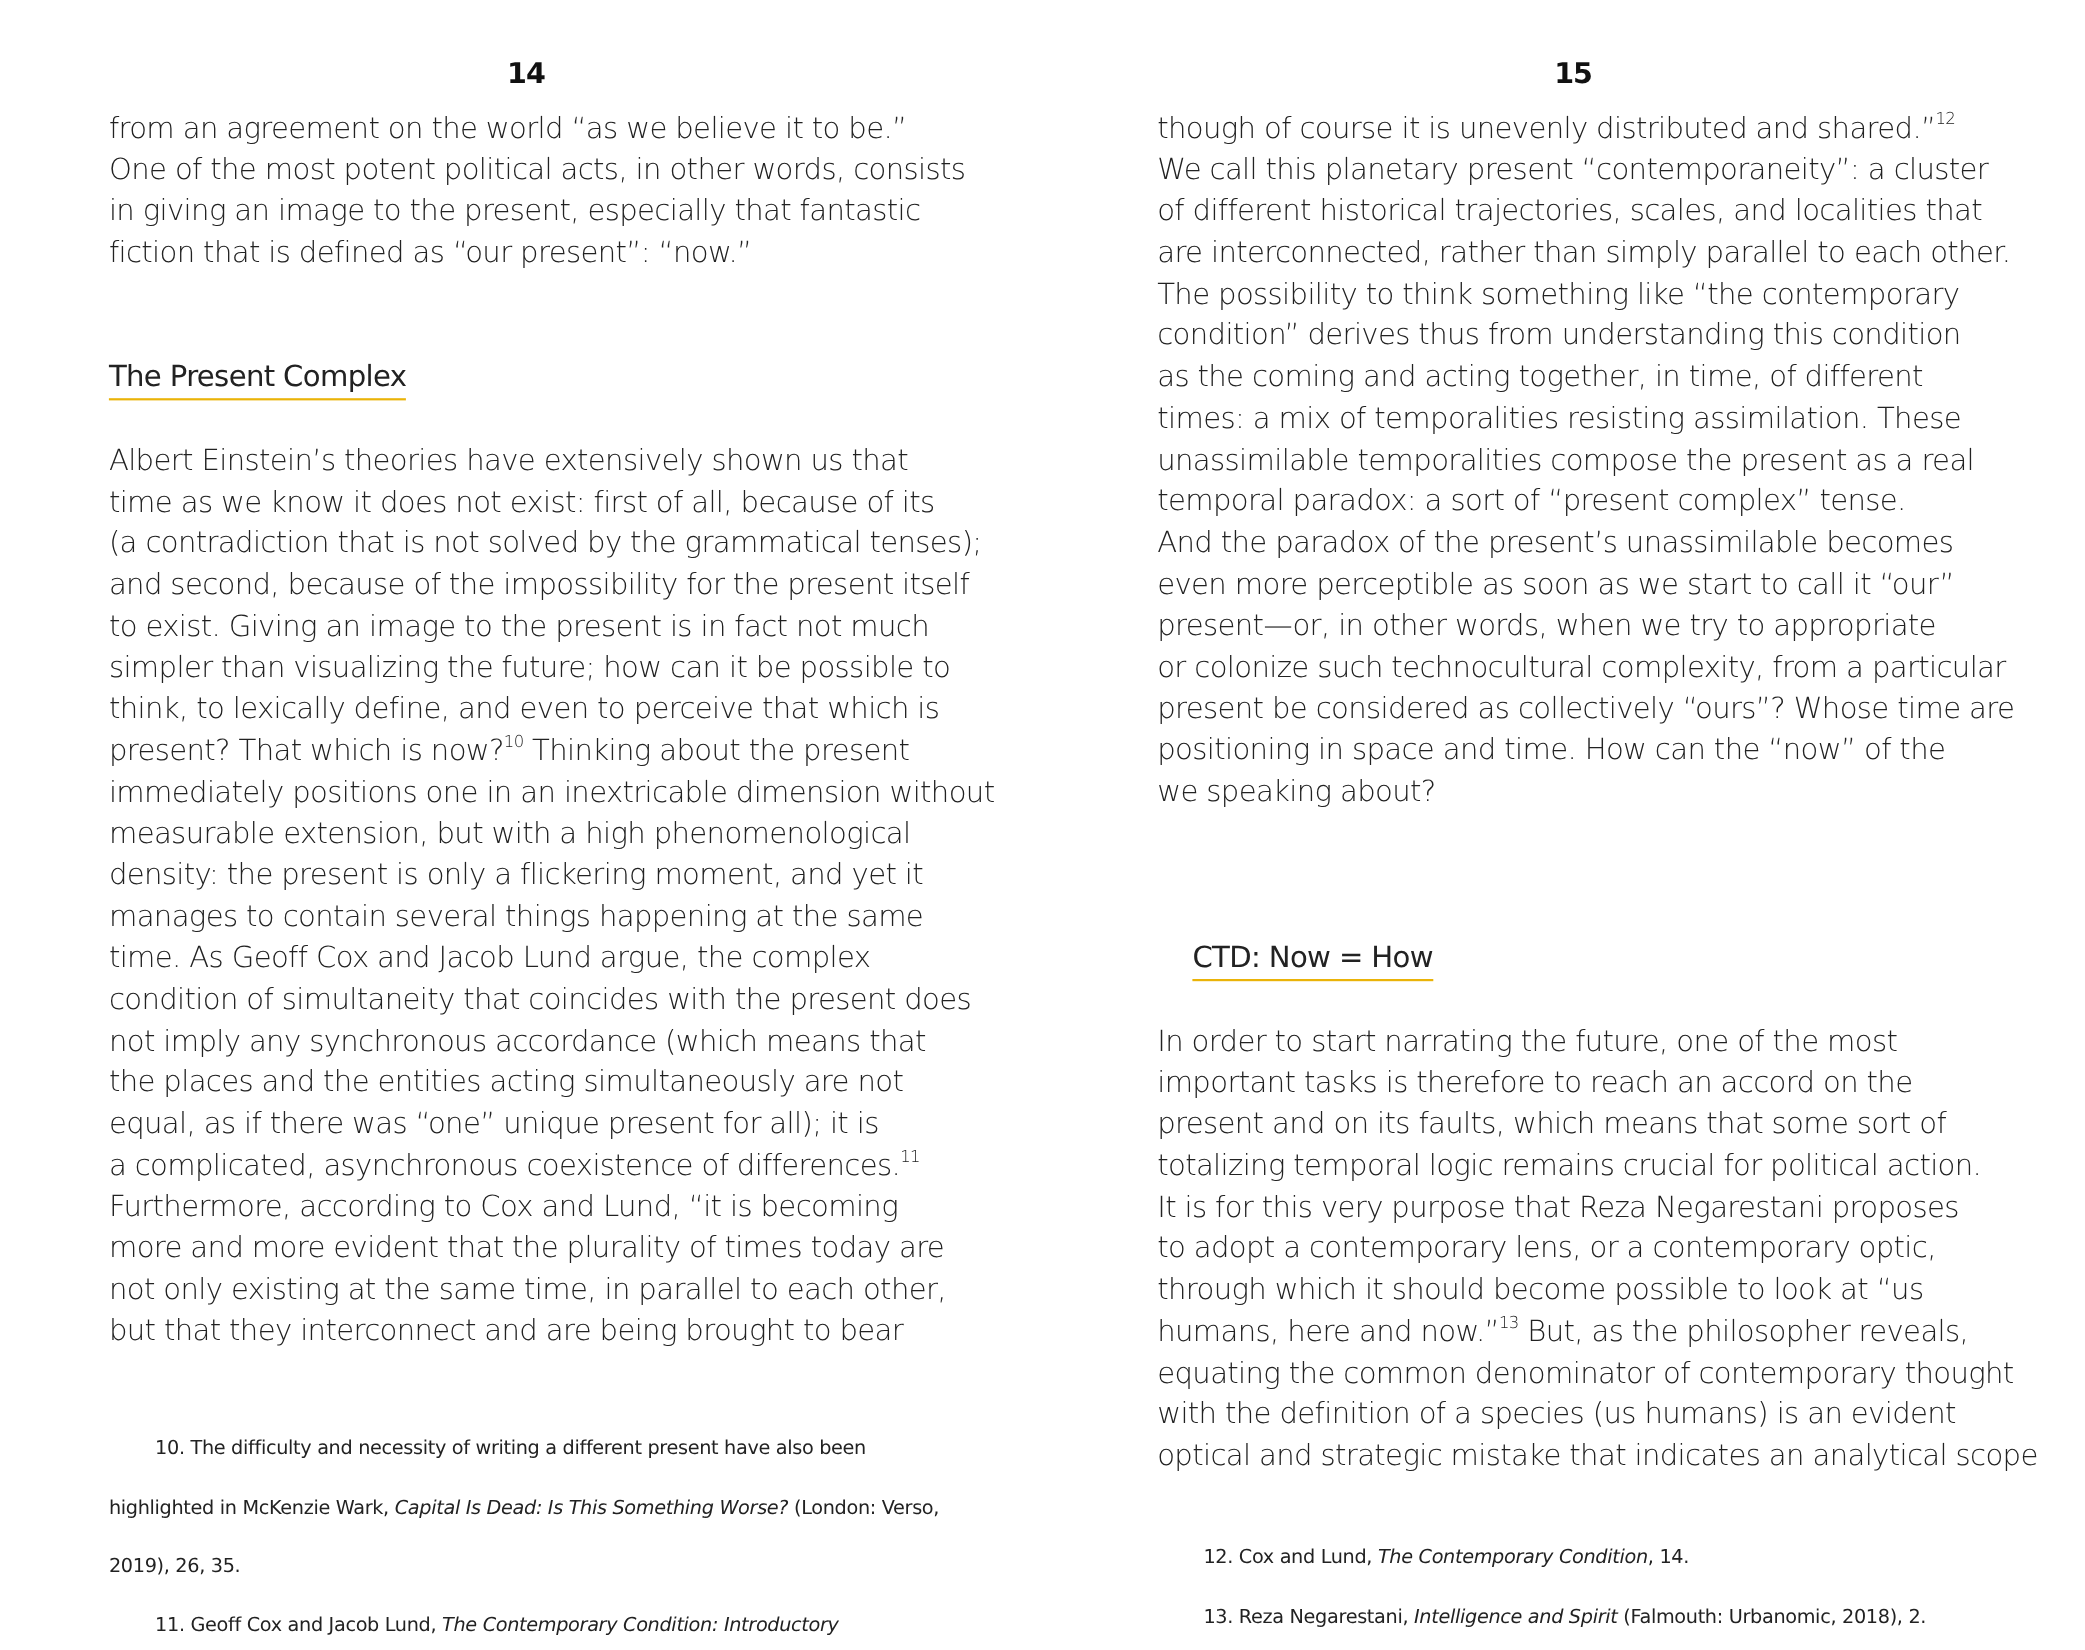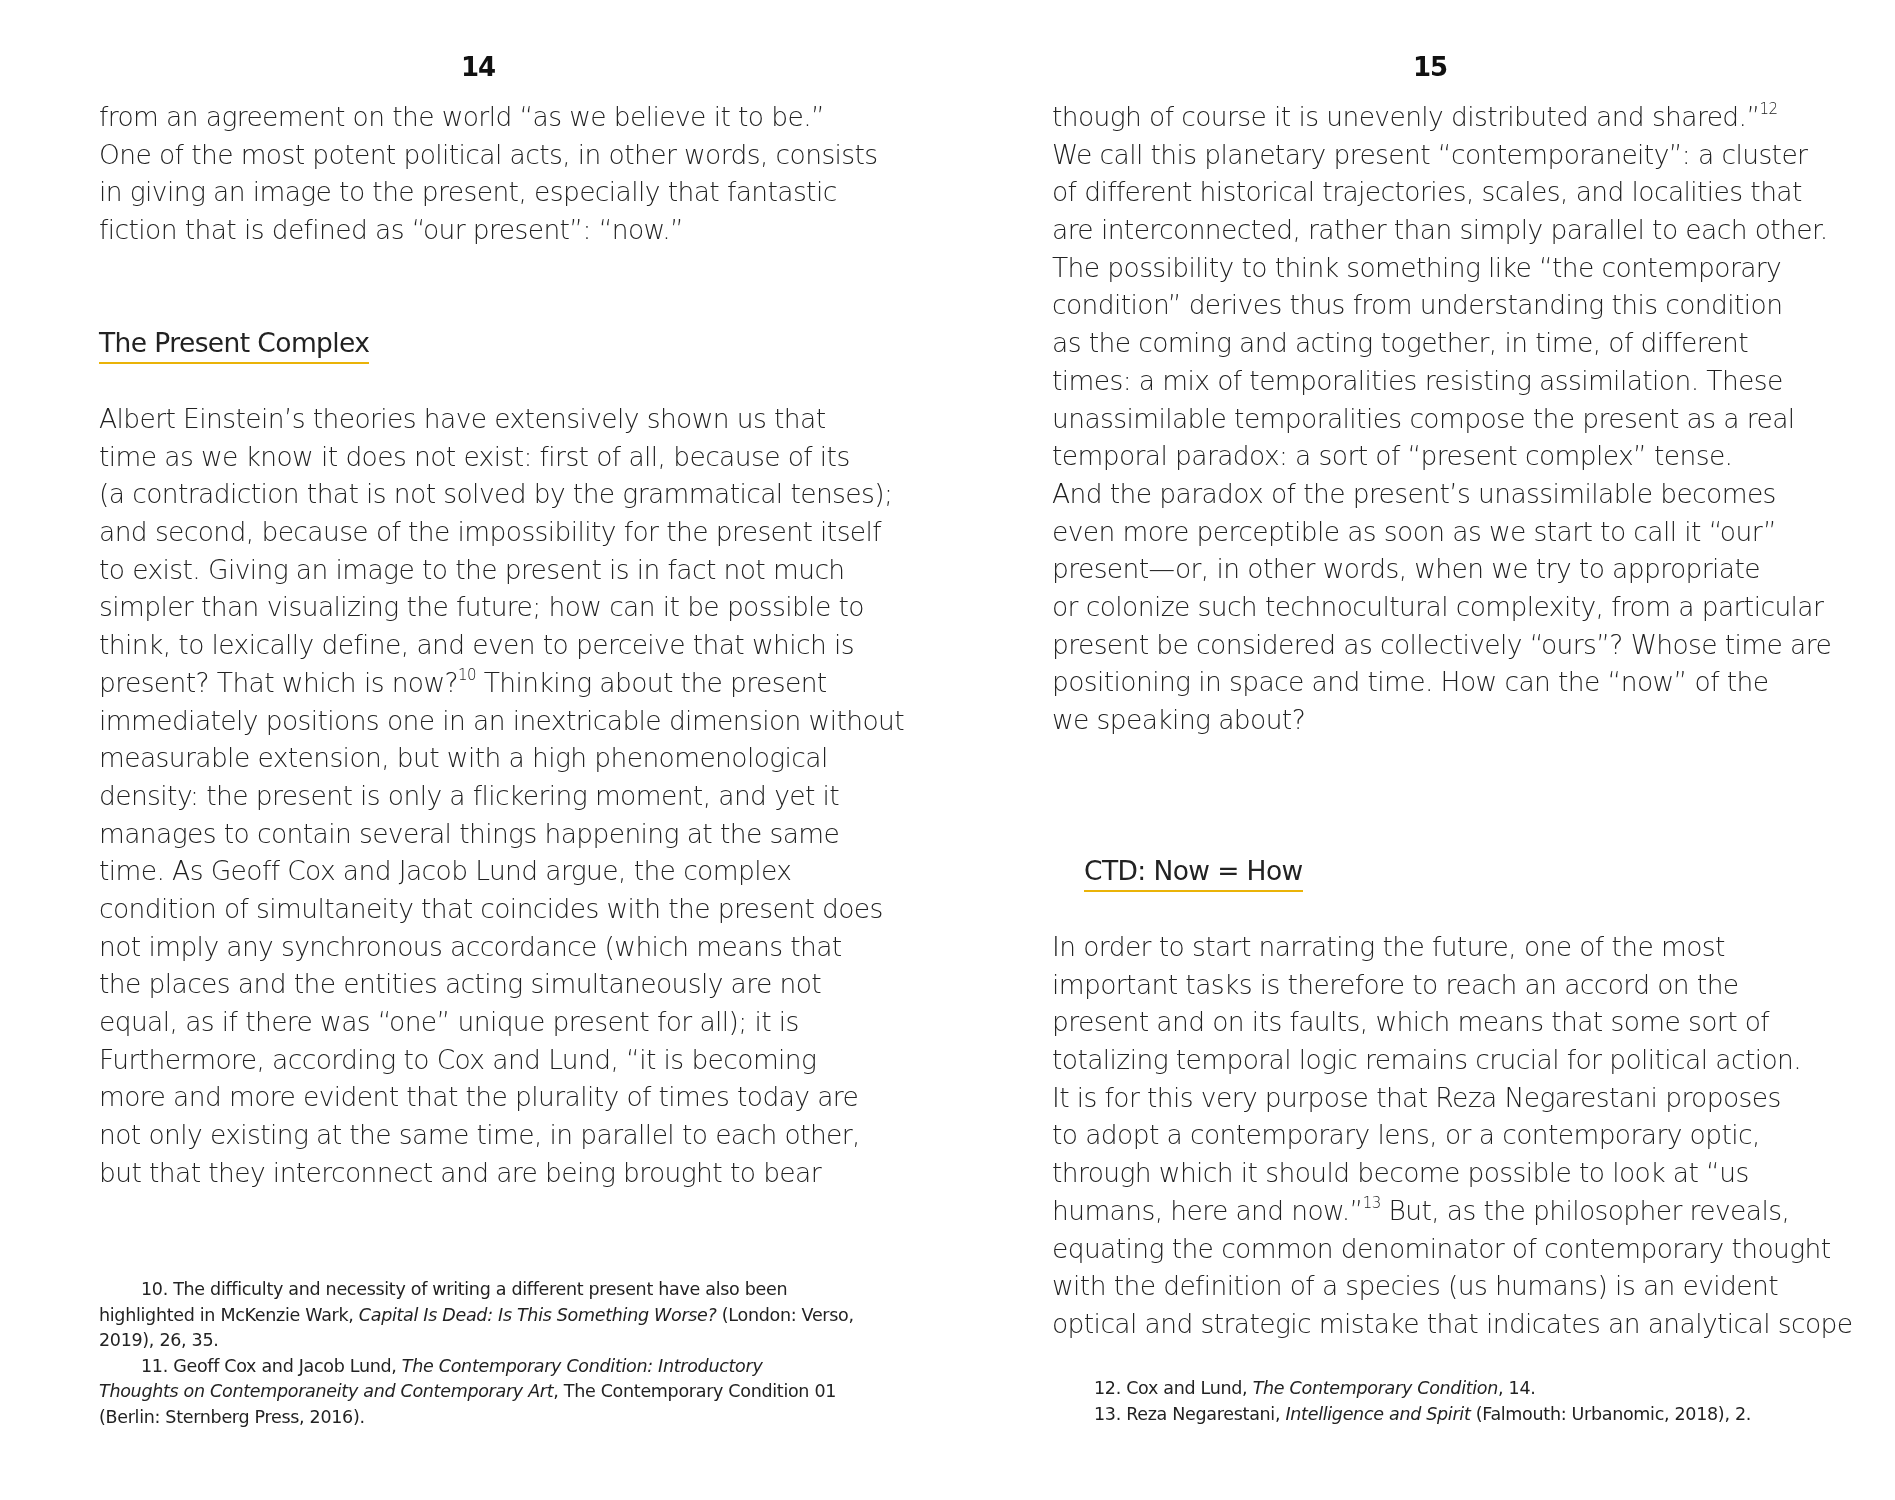--- a/index.html
+++ b/index.html
@@ -15,21 +15,21 @@
   .body-text { position: absolute; font-size: 26.5px; line-height: 37.7px; color: #222;
                font-family: "DejaVu Sans", sans-serif; font-weight: 300; letter-spacing: -0.6px; }
   .left .body-text { left: 99px; width: 800px; }
   .line { white-space: nowrap; display: block; height: 37.7px; }
   sup { font-size: 15px; line-height: 0; position: relative; top: -2px; vertical-align: super; }
   .heading { position: absolute; font-size: 26.5px; line-height: 37px; color: #222;
              letter-spacing: -0.6px; white-space: nowrap;
              border-bottom: 2px solid #eab308; padding-bottom: 1px; }
   .footnotes { position: absolute; font-size: 17.5px; line-height: 25.5px; color: #222;
                letter-spacing: -0.3px; }
-  .footnotes .fn-line { display: block; white-space: nowrap; }
+  .footnotes .fn-line { display: block; white-space: nowrap; margin-top: 28px; }
   .footnotes .indent { padding-left: 42px; }
   .footnotes em { font-style: italic; }
 </style>
 </head>
 <body>
 
 <div class="page left">
   <div class="page-num">14</div>
 
   <div class="body-text" style="top:98px;">
@@ -52,20 +52,21 @@
     <span class="line"><span>present? That which is now?</span><sup>10</sup><span> Thinking about the present</span></span>
     <span class="line">immediately positions one in an inextricable dimension without</span>
     <span class="line">measurable extension, but with a high phenomenological</span>
     <span class="line">density: the present is only a flickering moment, and yet it</span>
     <span class="line">manages to contain several things happening at the same</span>
     <span class="line">time. As Geoff Cox and Jacob Lund argue, the complex</span>
     <span class="line">condition of simultaneity that coincides with the present does</span>
     <span class="line">not imply any synchronous accordance (which means that</span>
     <span class="line">the places and the entities acting simultaneously are not</span>
     <span class="line">equal, as if there was “one” unique present for all); it is</span>
+    <span class="line"><span>a complicated, asynchronous coexistence of differences.</span><sup>11</sup></span>
     <span class="line">Furthermore, according to Cox and Lund, “it is becoming</span>
     <span class="line">more and more evident that the plurality of times today are</span>
     <span class="line">not only existing at the same time, in parallel to each other,</span>
     <span class="line">but that they interconnect and are being brought to bear</span>
   </div>
 
   <div class="footnotes" style="left:99px; top:1277px;">
     <span class="fn-line indent">10. The difficulty and necessity of writing a different present have also been</span>
     <span class="fn-line"><span>highlighted in McKenzie Wark, </span><em>Capital Is Dead: Is This Something Worse?</em><span> (London: Verso,</span></span>
     <span class="fn-line">2019), 26, 35.</span>

